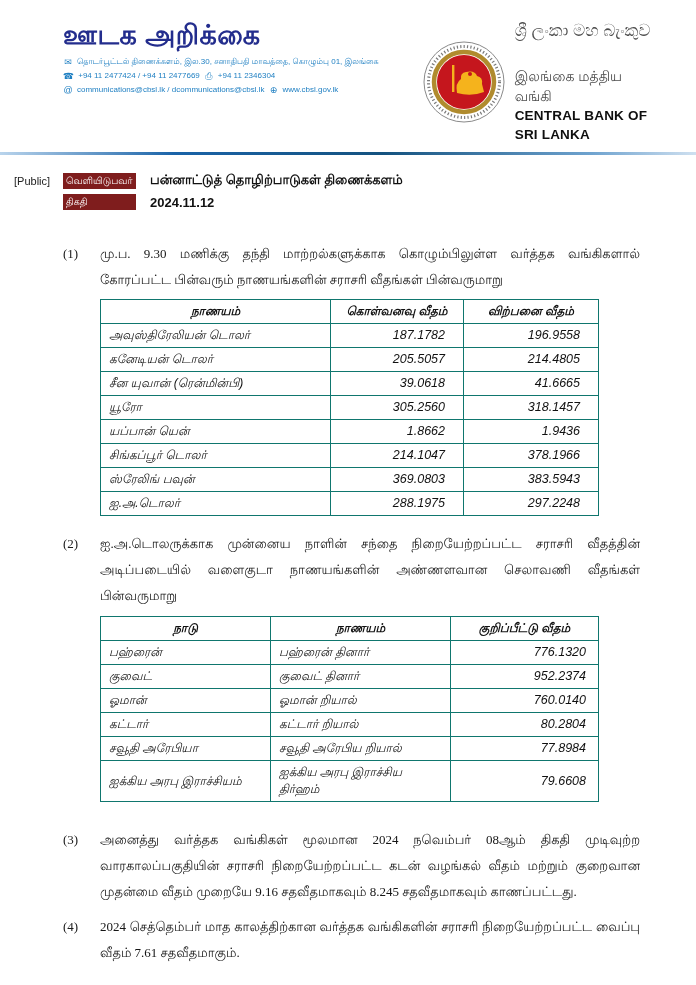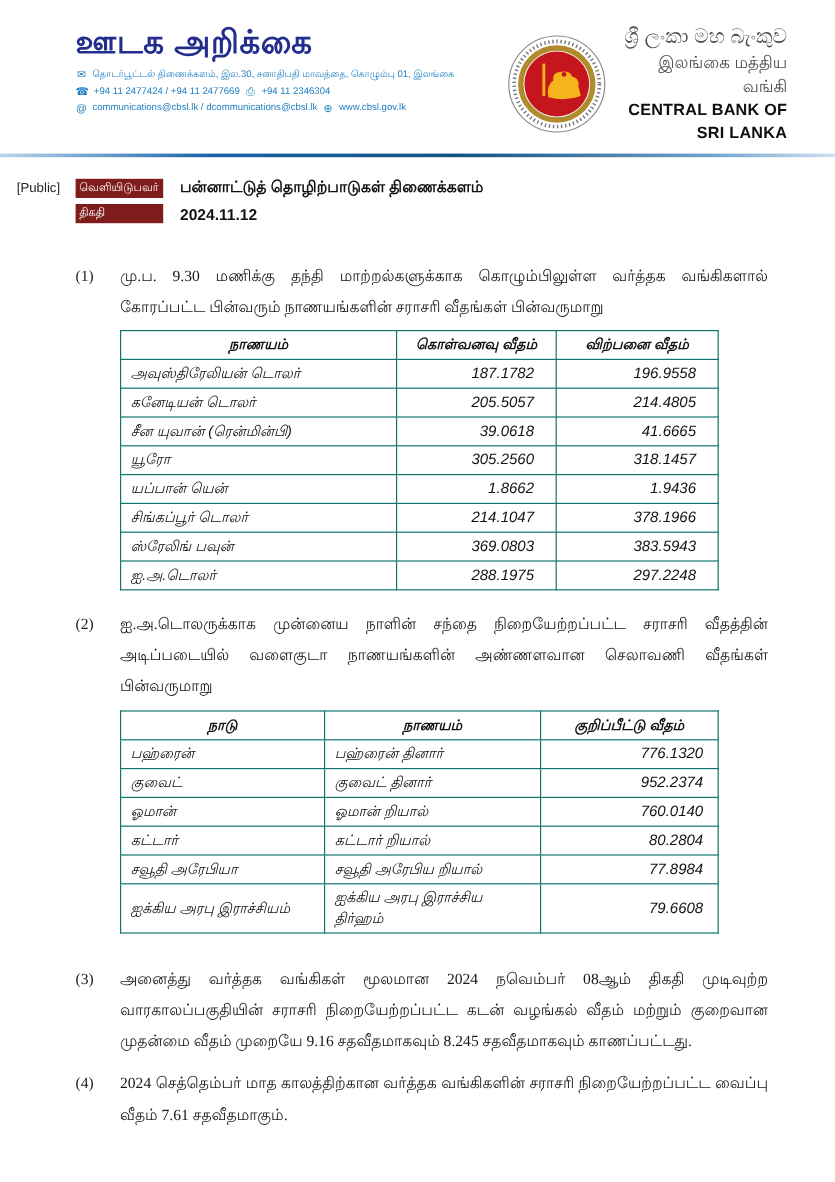--- a/index.html
+++ b/index.html
@@ -20,25 +20,25 @@
   }
   .contact { display:flex; flex-direction:column; gap:2px; }
   .contact-row {
     display:flex; align-items:center; gap:4px;
     font-size:8px; line-height:12px; color:#1e7fc2; white-space:nowrap;
   }
   .ci {
     display:inline-block; min-width:10px; text-align:center;
     font-size:9px; color:#1e7fc2;
   }
-  .header-right { margin-left:auto; display:flex; align-items:center; gap:10px;text-align:right; }
+  .header-right { margin-left:auto; display:flex; align-items:center; gap:10px; }
   .logo { width:82px; height:82px; flex:0 0 auto; }
   .bank-names { display:flex; flex-direction:column; }
   .bn-si { font-size:17px; color:#4d4d4d; line-height:22px; }
-  .bn-ta { font-size:14px; color:#4d4d4d; line-height:20px; }
+  .bn-ta { font-size:14px; color:#4d4d4d; line-height:20px;margin-top:24px; }
   .bn-en { font-size:13.5px; font-weight:700; color:#0f0f0f; line-height:19px; letter-spacing:0.2px; }
 
   .divider {
     height:3px; margin-top:2px;
     background:linear-gradient(to right,#b9d4ec 0%,#1a63a8 25%,#14527f 55%,#6fa3cf 85%,#cfe0f0 100%);
   }
 
   
   .meta { margin:17px 0 0 14px; }
   .meta-row { display:flex; align-items:center; margin-bottom:5px; }

